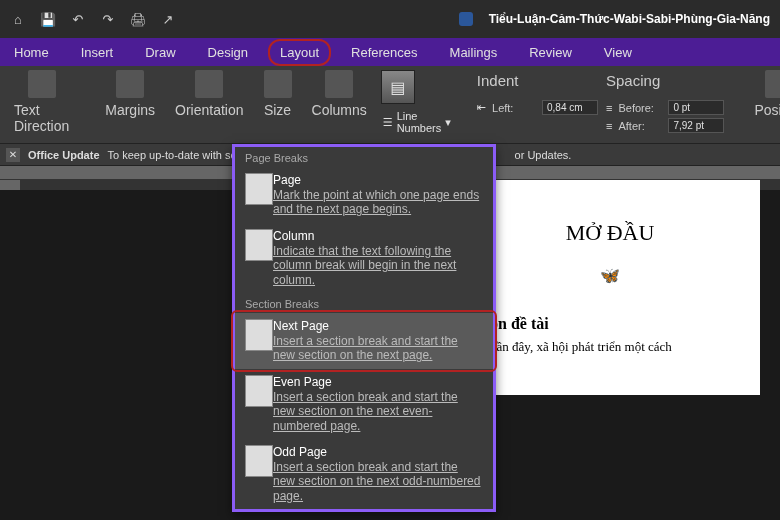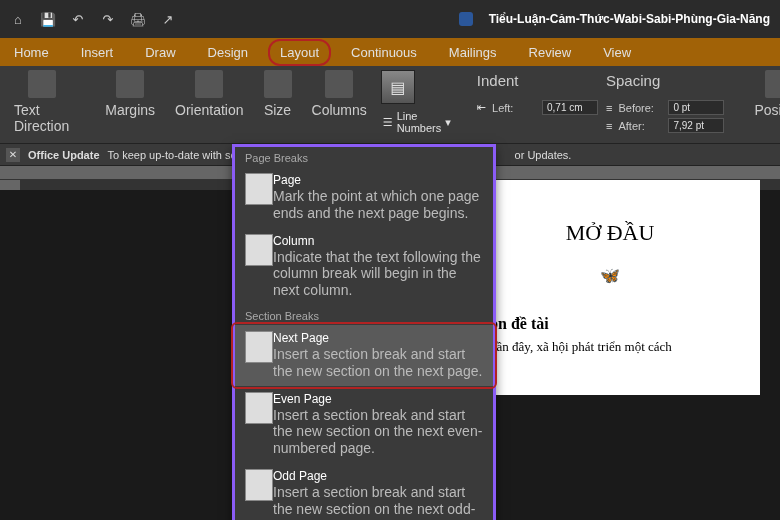--- a/index.html
+++ b/index.html
@@ -1,21 +1,21 @@
 <!DOCTYPE html>
 <html><head>
 <meta charset="utf-8">
 <style>
   * { box-sizing: border-box; margin: 0; padding: 0; }
   body { width: 780px; height: 520px; background: #1a1a1a; font-family: "Segoe UI", Arial, sans-serif; color: #e0e0e0; overflow: hidden; position: relative; }
   .titlebar { height: 38px; background: #2b2b2b; display: flex; align-items: center; padding: 0 10px; gap: 14px; }
   .titlebar .tbicon { width: 16px; height: 16px; display: flex; align-items: center; justify-content: center; font-size: 13px; color: #ccc; }
   .doctitle { margin-left: auto; color: #fff; font-weight: bold; font-size: 12px; display: flex; align-items: center; gap: 16px; }
   .wicon { width: 14px; height: 14px; background: #2b579a; border-radius: 3px; display: inline-block; }
-  .tabs { height: 28px; background: #a16207; display: flex; align-items: center; padding: 0 10px; gap: 24px; font-size: 13px; }
+  .tabs { height: 28px; background: #4c1d95; display: flex; align-items: center; padding: 0 10px; gap: 24px; font-size: 13px; }
   .tab { color: #e0e0e0; cursor: pointer; padding: 2px 4px; }
   .tab.active { position: relative; }
   .tab.active::after { content: ""; position: absolute; left: -8px; right: -8px; top: -4px; bottom: -4px; border: 2.5px solid #b22222; border-radius: 12px; pointer-events: none; }
   .ribbon { height: 78px; background: #3a3a3a; display: flex; align-items: flex-start; padding: 4px 8px; gap: 8px; border-bottom: 1px solid #222; position: relative; }
   .rgroup { display: flex; flex-direction: column; align-items: center; gap: 4px; font-size: 14px; color: #ccc; padding: 0 6px; }
   .rgroup .ricon { width: 28px; height: 28px; background: #555; border-radius: 2px; }
   .divider { width: 1px; height: 60px; background: #555; margin: 4px 4px; }
   .indentspacing { display: flex; flex-direction: column; font-size: 11px; gap: 3px; padding-top: 2px; }
   .isrow { display: flex; align-items: center; gap: 6px; }
   .isrow .islabel { width: 44px; color: #ccc; }
@@ -32,21 +32,21 @@
   .page .deco { text-align:center; font-size:16px; margin-bottom:30px; }
   .page .h2 { font-size:16px; font-weight:bold; margin-bottom:6px; }
   .page .p { font-size:13px; }
   
   .dropdown { position:absolute; left:232px; top:144px; width:264px; background:#3a3a3a; border:3px solid #8b5cf6; z-index:100; font-size:11px; box-shadow:0 4px 10px rgba(0,0,0,0.5); }
   .dropdown .grouplabel { padding:5px 10px 3px; color:#aaa; font-size:11px; }
   .dropdown .item { display:flex; padding:6px 10px; align-items:flex-start; }
   .dropdown .item:hover, .dropdown .item.highlight { background:#5a5a5a; }
   .dropdown .item .thumb { width:28px; height:32px; background:#ddd; border:1px solid #888; flex-shrink:0; }
   .dropdown .item .txt .ititle { color:#fff; font-size:12px; margin-bottom:1px; }
-  .dropdown .item .txt .idesc { color:#bbb; font-size:14px; line-height:1.2; }
+  .dropdown .item .txt .idesc { color:#bbb; font-size:12px; line-height:1.2;text-decoration:underline; }
   .dropdown .item.highlight { position:relative; }
   .ringnext { position:absolute; left:-4px; right:-4px; top:-3px; bottom:-3px; border:2.5px solid #b22222; border-radius:6px; pointer-events:none; }
   .linenum { display:flex; align-items:center; gap:4px; font-size:11px; padding:4px 2px; }
   .breaks { width:34px; height:34px; background:linear-gradient(#888,#555); border:1px solid #222; display:flex; align-items:center; justify-content:center; }
   .flexcol { display:flex; flex-direction:column; gap:2px; }
 </style>
 </head>
 <body>
 
 <div class="titlebar">
@@ -61,21 +61,21 @@
     <span>Tiểu-Luận-Cảm-Thức-Wabi-Sabi-Phùng-Gia-Năng</span>
   </div>
 </div>
 
 <div class="tabs">
   <span class="tab">Home</span>
   <span class="tab">Insert</span>
   <span class="tab">Draw</span>
   <span class="tab">Design</span>
   <span class="tab active">Layout</span>
-  <span class="tab">Continuous</span>
+  <span class="tab">References</span>
   <span class="tab">Mailings</span>
   <span class="tab">Review</span>
   <span class="tab">View</span>
 </div>
 
 <div class="ribbon">
   <div class="rgroup">
     <div class="ricon"></div>
     <span>Text Direction</span>
   </div>
@@ -103,21 +103,21 @@
         <span>Line Numbers</span>
         <span>▾</span>
     </div>
   </div>
   <div class="divider"></div>
   <div class="indentspacing">
     <div class="isheader">Indent</div>
     <div class="isrow">
       <span>⇤</span>
       <span class="islabel">Left:</span>
-      <span class="isval">0,71 cm</span>
+      <span class="isval">0,84 cm</span>
     </div>
   </div>
   <div class="indentspacing">
     <div class="isheader">Spacing</div>
     <div class="isrow">
       <span>≡</span>
       <span class="islabel">Before:</span>
       <span class="isval">0 pt</span>
     </div>
     <div class="isrow">

